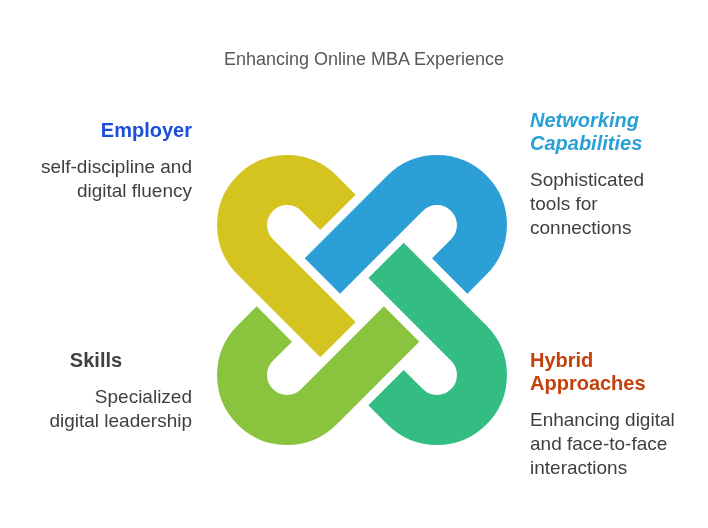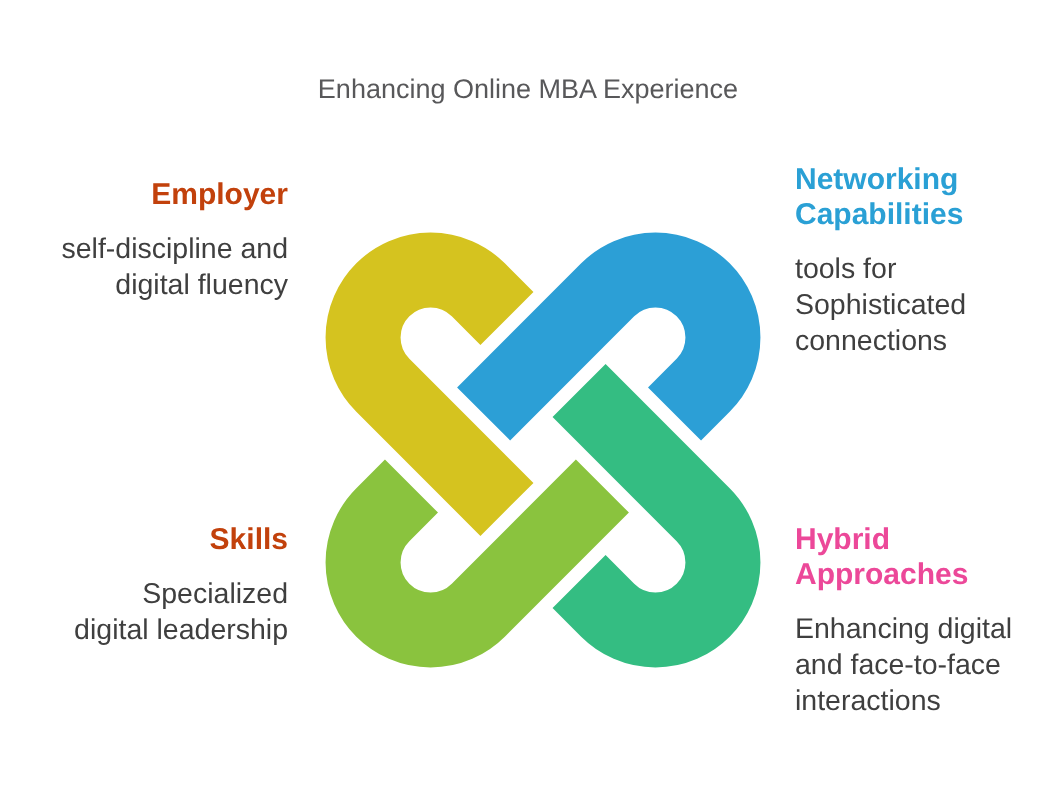--- a/index.html
+++ b/index.html
@@ -1,73 +1,73 @@
 <!DOCTYPE html>
 <html><head>
 <meta charset="utf-8">
 <style>
   html,body{margin:0;padding:0;background:#ffffff;}
   .canvas{
     position:relative;width:708px;height:528px;background:#ffffff;
     font-family:"Liberation Sans", sans-serif;overflow:hidden;
   }
   .title{
-    position:absolute;left:8px;top:49px;width:688px;
+    position:absolute;left:20px;top:49px;width:688px;
     text-align:center;font-size:18px;font-weight:400;color:#58585a;
   }
   .block{position:absolute;}
   .block.tl{left:0;width:192px;top:119px;text-align:right;}
   .block.tr{left:530px;width:176px;top:109px;text-align:left;}
   .block.bl{left:0;width:192px;top:349px;text-align:right;}
   .block.br{left:530px;width:176px;top:349px;text-align:left;}
   .heading{font-size:20px;font-weight:700;line-height:23px;}
   .body{font-size:19px;line-height:24px;margin-top:13px;color:#3f3f3f;}
   .knot{position:absolute;left:212px;top:150px;}
 </style>
 </head>
 <body>
 
 <div class="canvas">
 
   <div class="title">Enhancing Online MBA Experience</div>
 
   <div class="block tl">
-    <div class="heading" style="color: #c2410c;">
+    <div class="heading" style="color: #1d4ed8;">
       <div>Employer</div>
     </div>
     <div class="body">
       <div>self-discipline and</div>
       <div>digital fluency</div>
     </div>
   </div>
 
   <div class="block tr">
-    <div class="heading" style="color: rgb(42, 160, 213);">
+    <div class="heading" style="color: rgb(42, 160, 213); font-style: italic;">
       <div>Networking</div>
       <div>Capabilities</div>
     </div>
     <div class="body">
+      <div>Sophisticated</div>
       <div>tools for</div>
-      <div>Sophisticated</div>
       <div>connections</div>
     </div>
   </div>
 
   <div class="block bl">
-    <div class="heading" style="color: #c2410c;">
+    <div class="heading" style="color: #404040; text-align: center;">
       <div>Skills</div>
     </div>
     <div class="body">
       <div>Specialized</div>
       <div>digital leadership</div>
     </div>
   </div>
 
   <div class="block br">
-    <div class="heading" style="color: #ec4899;">
+    <div class="heading" style="color: #c2410c;">
       <div>Hybrid</div>
       <div>Approaches</div>
     </div>
     <div class="body">
       <div>Enhancing digital</div>
       <div>and face-to-face</div>
       <div>interactions</div>
     </div>
   </div>
 

